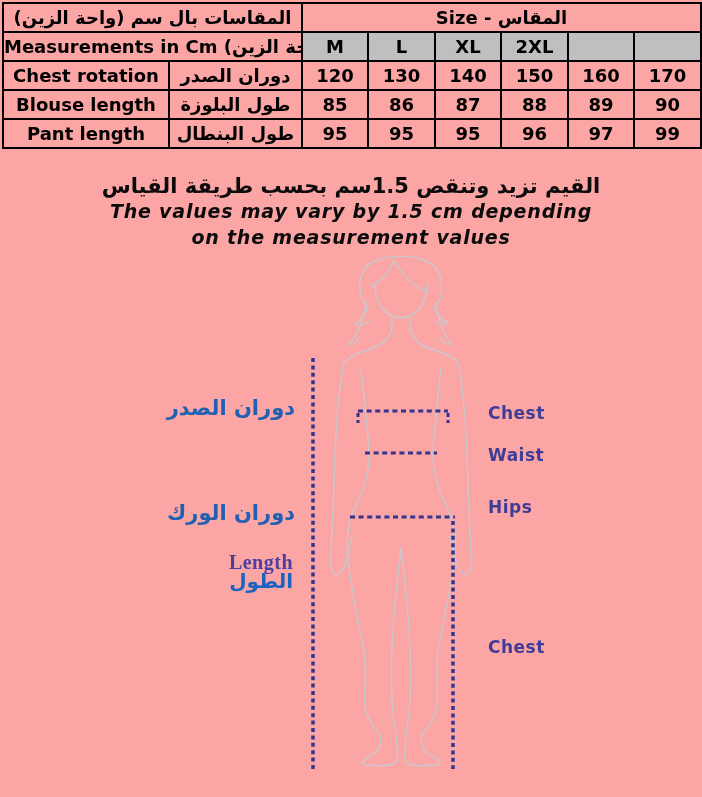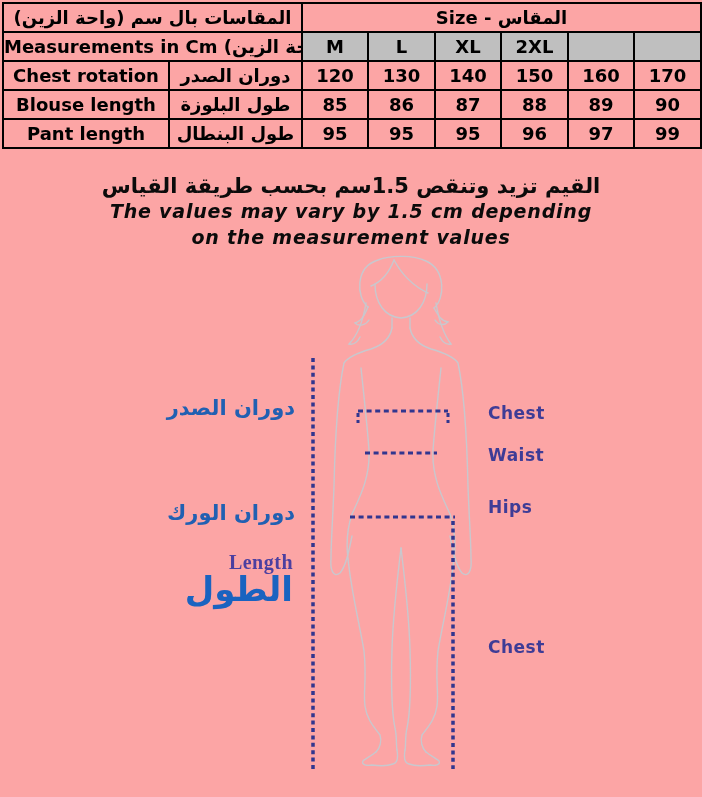--- a/index.html
+++ b/index.html
@@ -21,21 +21,21 @@
   .note{width:702px;text-align:center;margin-top:24px;color:#0b0b0b;}
   .note-ar{font-size:21px;font-weight:bold;line-height:1.25;}
   .note-en{font-size:19px;font-weight:bold;letter-spacing:0.8px;line-height:1.35;font-style:italic;}
   
   .diagram{position:relative;width:702px;height:527px;}
   .diagram svg{position:absolute;left:0;top:0;}
   .dlabel{position:absolute;white-space:nowrap;}
   .ar-blue{color:#2160b2;font-weight:bold;font-size:21px;}
   .en-indigo{color:#3e3c96;font-weight:bold;font-size:17px;letter-spacing:0.5px;}
   .length-en{color:#4c3fa0;font-weight:bold;font-size:20px;letter-spacing:0.5px;font-family:Liberation Serif, serif;}
-  .length-ar{color:#1a63c0;font-weight:bold;font-size:34px;}
+  .length-ar{color:#1a63c0;font-weight:bold;font-size:20px;}
   .ra{text-align:right;}
 </style>
 </head>
 <body>
 
 <div class="page">
 
   <table class="size-table">
     <colgroup>
       <col style="width:166px">

